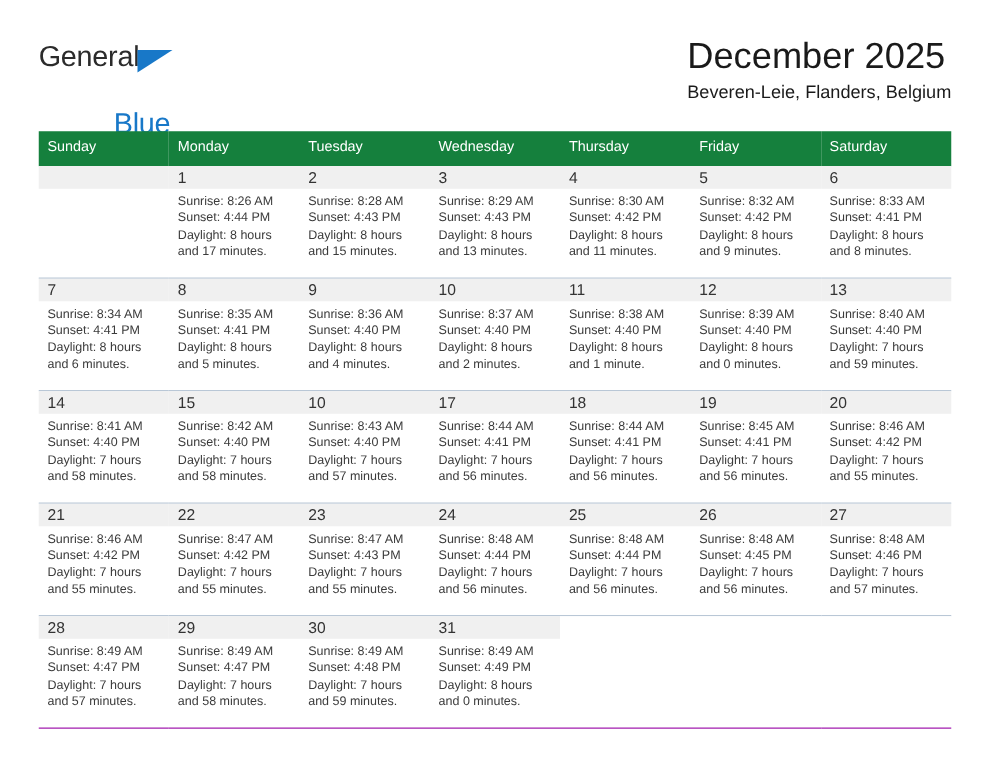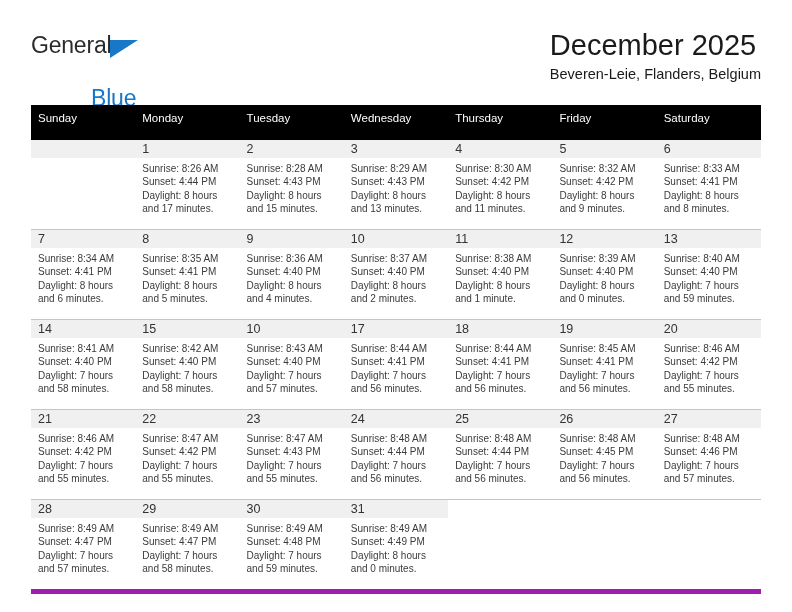--- a/index.html
+++ b/index.html
@@ -87,26 +87,26 @@
   
   .calendar {
     position: absolute;
     left: 31px;
     top: 105px;
     width: 730px;
     border-collapse: collapse;
     table-layout: fixed;
   }
   .calendar th {
-    background: #000000;
+    background: #15803d;
     color: #ffffff;
     font-size: 11.5px;
     font-weight: normal;
     text-align: left;
-    padding: 5px 0 15px 7px;
+    padding: 5px 0 8px 7px;
     height: 15px;
     border: none;
   }
   .calendar td {
     width: 104.28px;
     vertical-align: top;
     padding: 0;
     border: none;
     background: #ffffff;
   }
@@ -137,21 +137,21 @@
   .info {
     padding: 4px 4px 0 7px;
     font-size: 10px;
     line-height: 13.4px;
     color: #3b3b3b;
   }
   .info div {
     white-space: nowrap;
   }
   .calendar tr.week-row:last-child td {
-    border-bottom: 5px solid #a21caf;
+    border-bottom: 1px solid #a21caf;
     margin-top: 41px;
   }
 </style>
 </head>
 <body>
 
 <div class="page">
 
   <div class="topbar">
 

